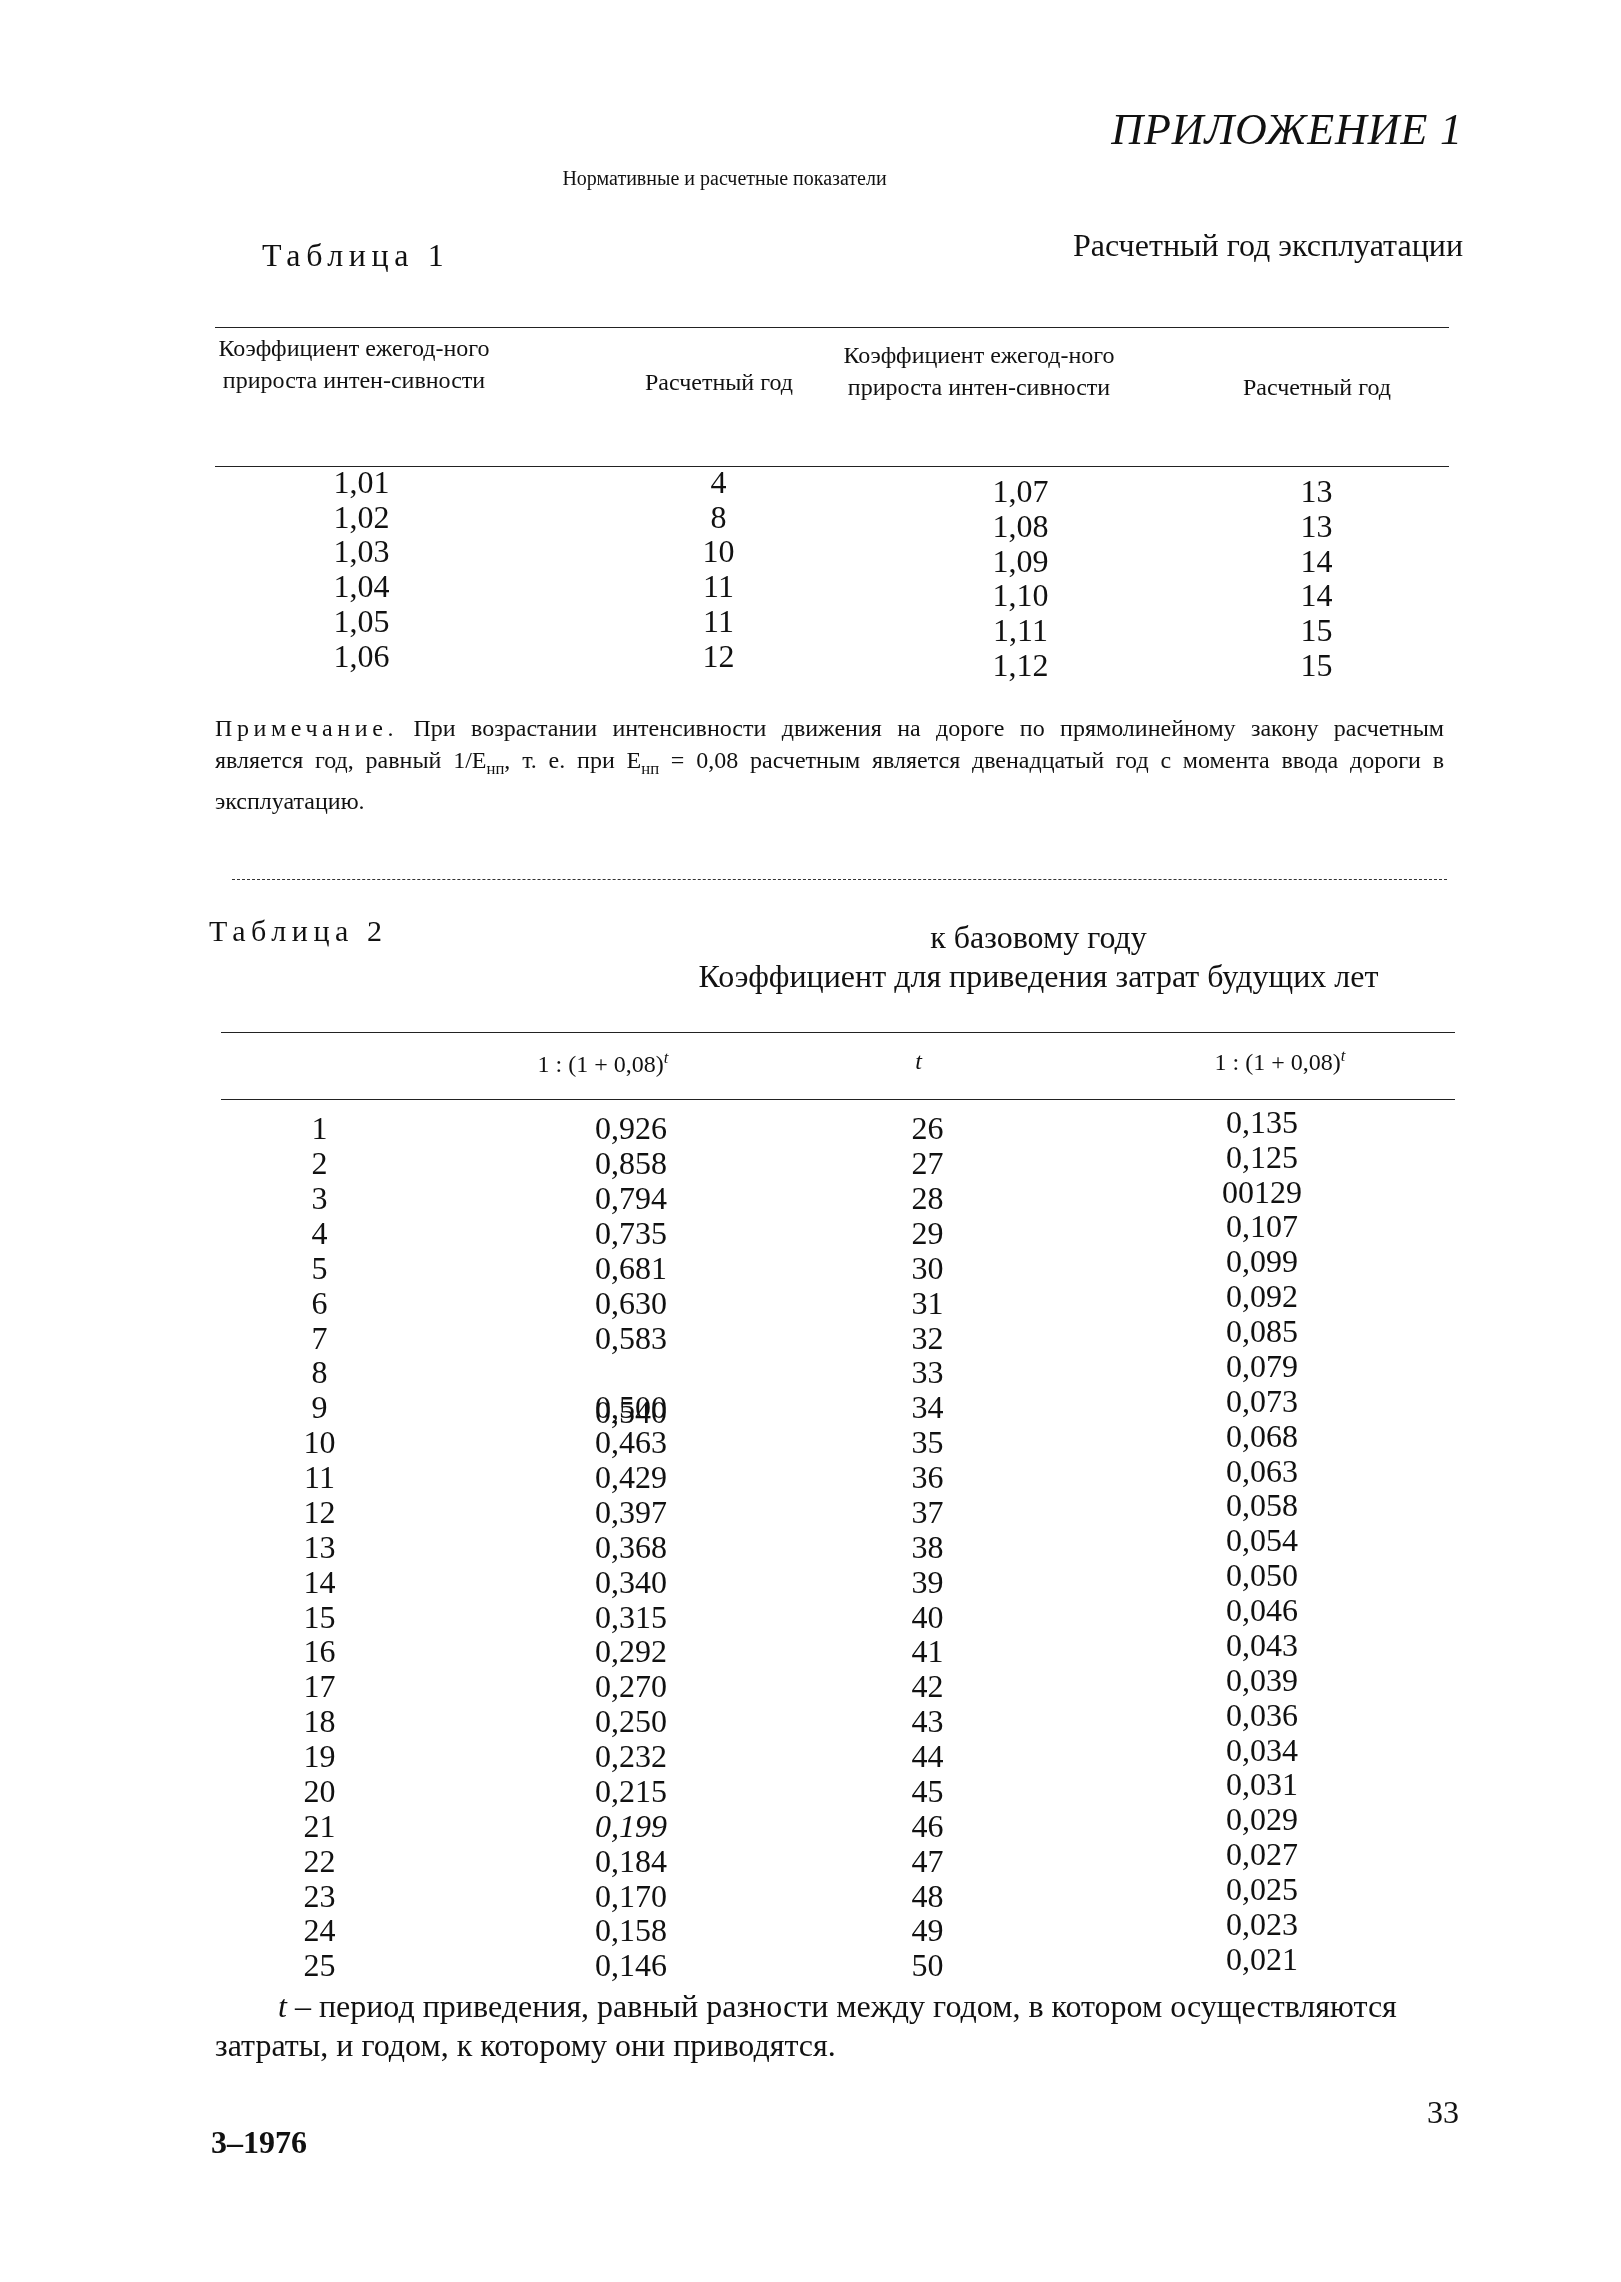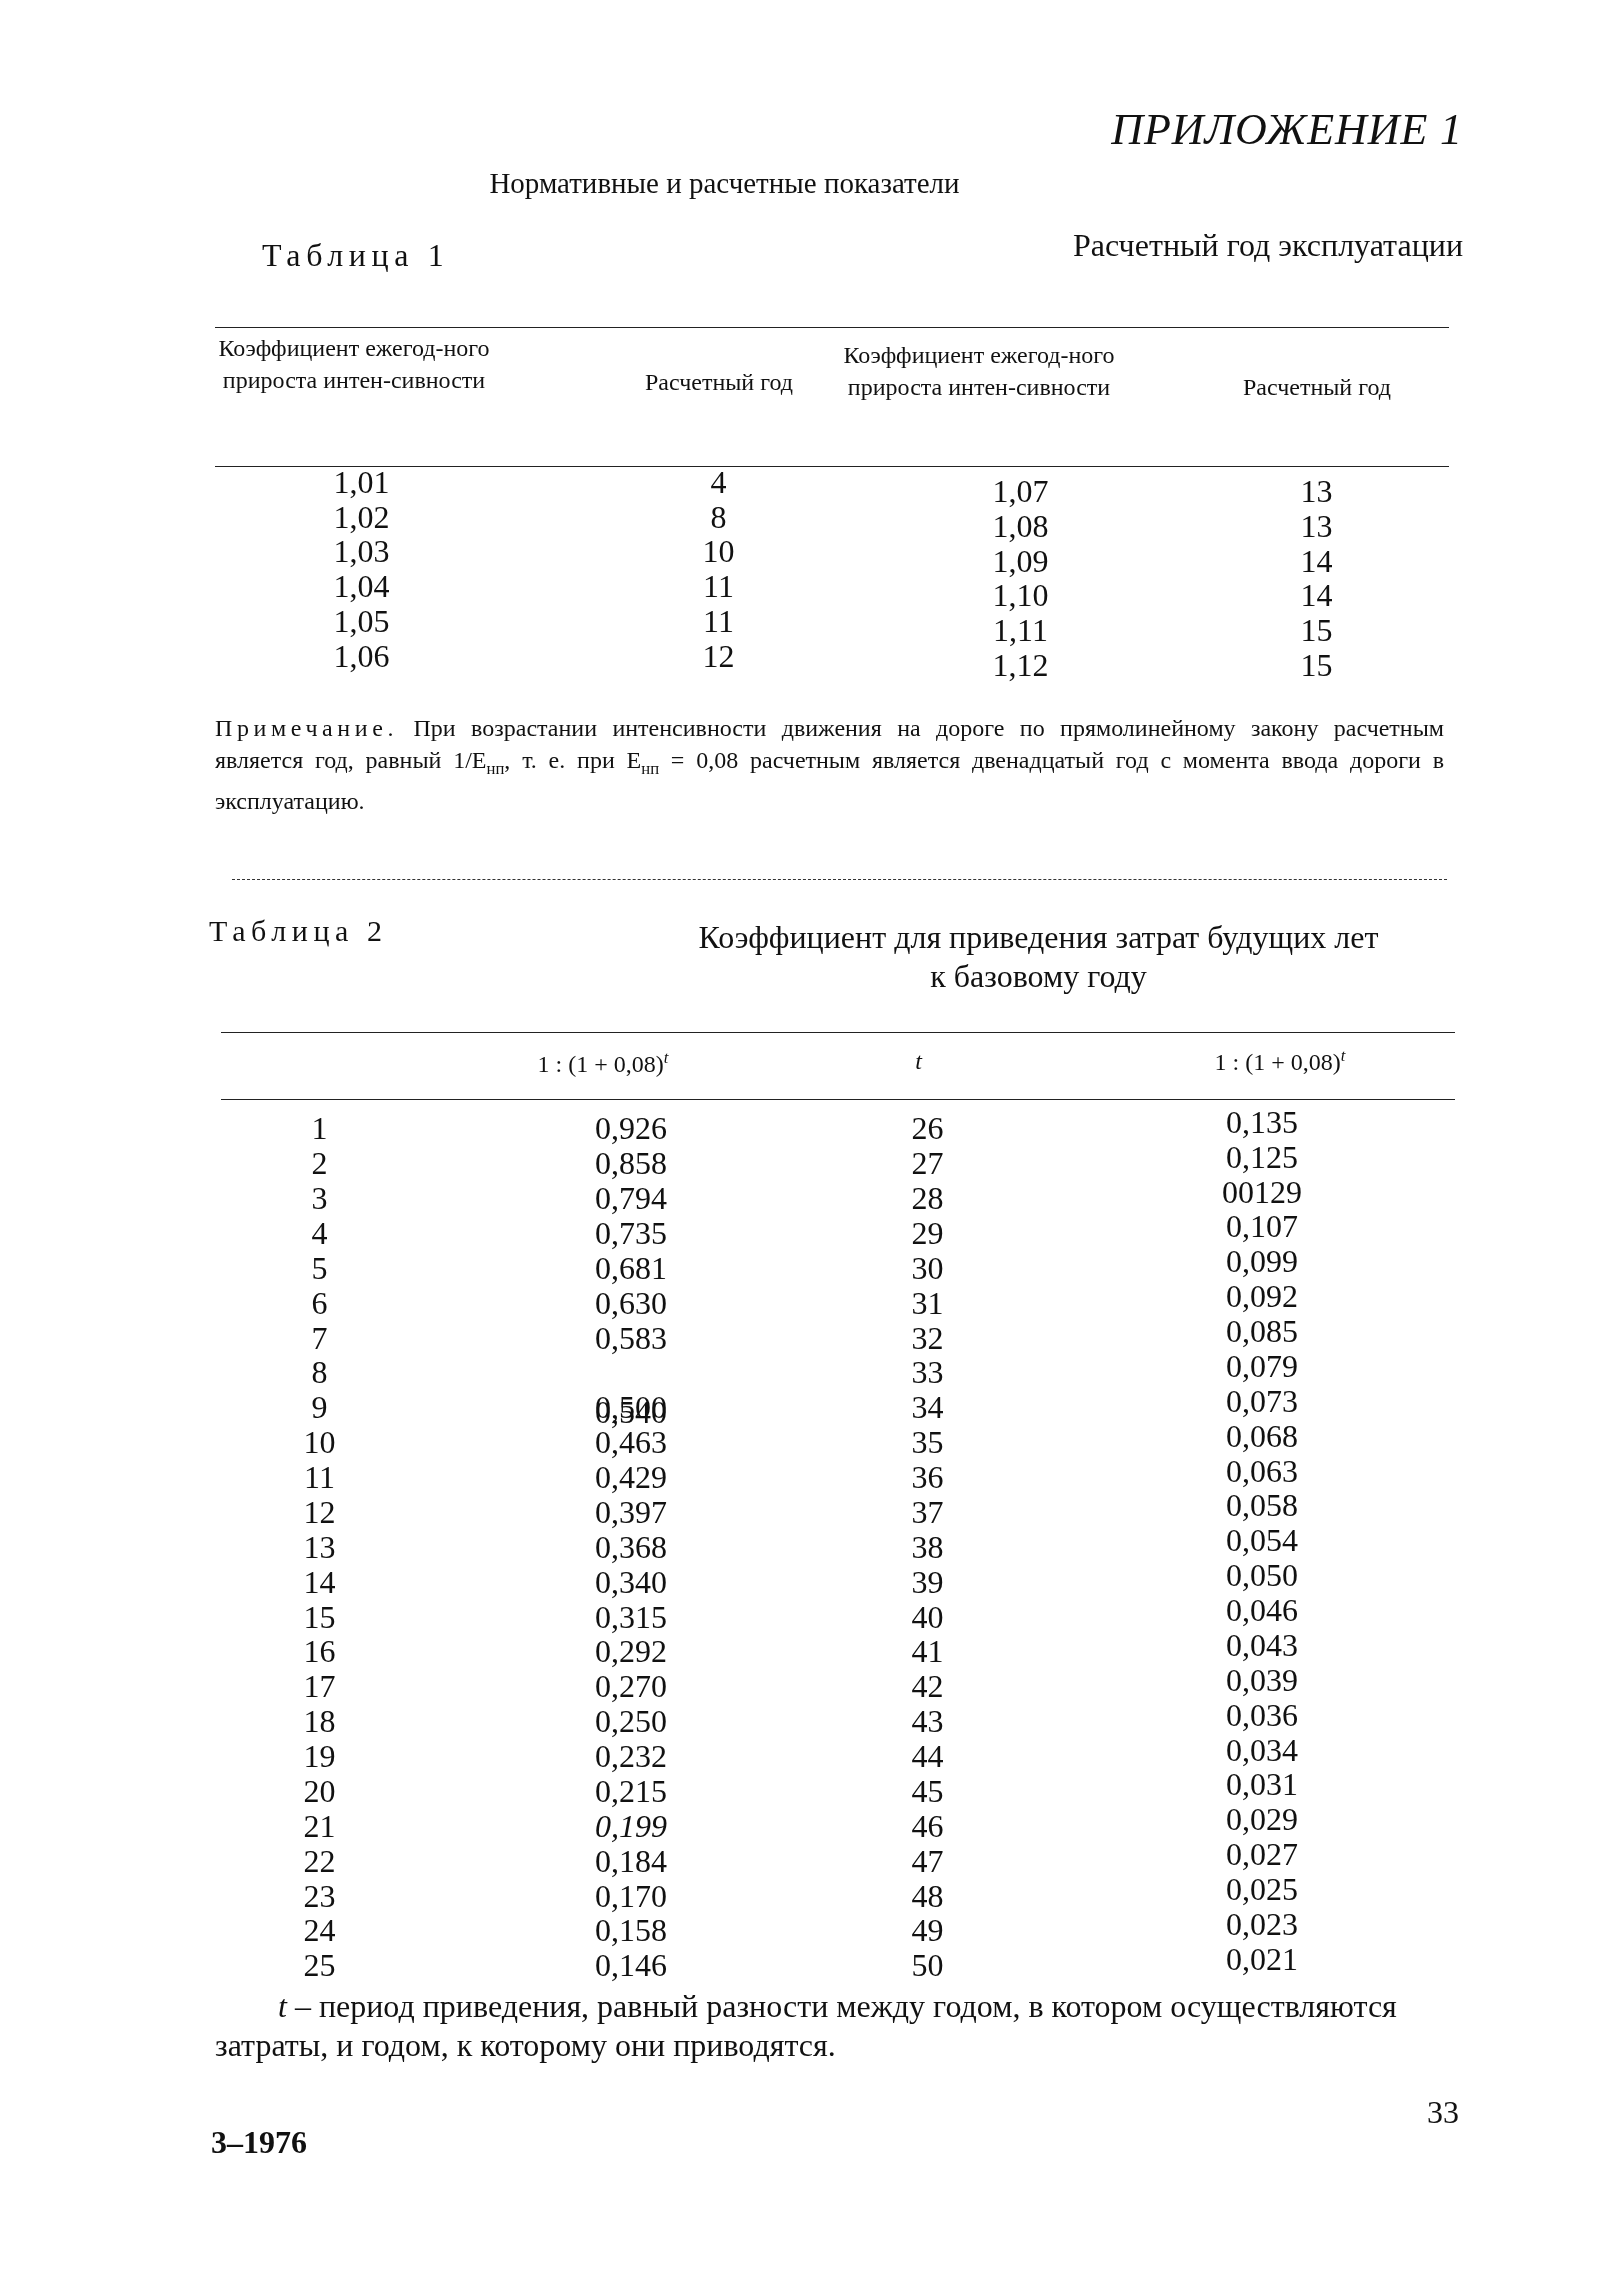--- a/index.html
+++ b/index.html
@@ -2,21 +2,21 @@
 <html style="font-size:15px"><head>
 <meta charset="utf-8">
 <style>
   html, body { margin: 0; padding: 0; background: #ffffff; }
   body {
     width: 1621px; height: 2283px; position: relative; overflow: hidden;
     font-family: "Liberation Serif", "DejaVu Serif", serif; color: #111;
   }
   .abs { position: absolute; }
   .appendix { right: 158px; top: 104px; font-size: 44px; font-style: italic; letter-spacing: 0.9px; }
-  .main-title { left: 0; width: 1449px; top: 167px; text-align: center; font-size: 29px; padding-left: 0; }
+  .main-title { left: 0; width: 1449px; top: 167px; text-align: center; font-size: 20px; padding-left: 0; }
   .t1-label { left: 262px; top: 237px; font-size: 32px; letter-spacing: 5.6px; }
   .t1-right { right: 158px; top: 227px; font-size: 32px; }
   .rule { position: absolute; height: 0; border-top: 1.9px solid #222; }
   .rule.dashed { border-top: 1.9px dashed #333; }
   .hdr { font-size: 24px; text-align: center; line-height: 32px; }
   .cell { position: absolute; font-size: 32px; text-align: center; }
   .note { left: 215px; width: 1229px; top: 712px; font-size: 24px; line-height: 32px; text-align: justify; }
   .note .spaced { letter-spacing: 4.6px; }
   .note sub { font-size: 16.7px; }
   .t2-label { left: 209px; top: 914px; font-size: 30px; letter-spacing: 5.6px; }
@@ -75,22 +75,22 @@
 
 <div class="abs note">
   <span class="spaced">Примечание.</span>
   <span>При возрастании интенсивности движения на дороге по прямолинейному закону расчетным является год, равный 1/E</span><sub>нп</sub><span>, т. е. при E</span><sub>нп</sub><span> = 0,08 расчетным является двенадцатый год с момента ввода дороги в эксплуатацию.</span>
 </div>
 
 <div class="rule dashed" style="left:232px; width:1215px; top:879px;"></div>
 
 <div class="abs t2-label">Таблица 2</div>
 <div class="abs t2-title">
+  <div>к базовому году</div>
   <div>Коэффициент для приведения затрат будущих лет</div>
-  <div>к базовому году</div>
 </div>
 
 <div class="rule" style="left:221px; width:1234px; top:1032px;"></div>
 
 <div class="abs t2-h" style="left:464px; width:278px; top:1048px;">
   <span>1 : (1 + 0,08)</span><sup>t</sup>
 </div>
 <div class="abs t2-h i" style="left:863px; width:111px; top:1048px;">t</div>
 <div class="abs t2-h" style="left:1141px; width:278px; top:1046px;">
   <span>1 : (1 + 0,08)</span><sup>t</sup>

